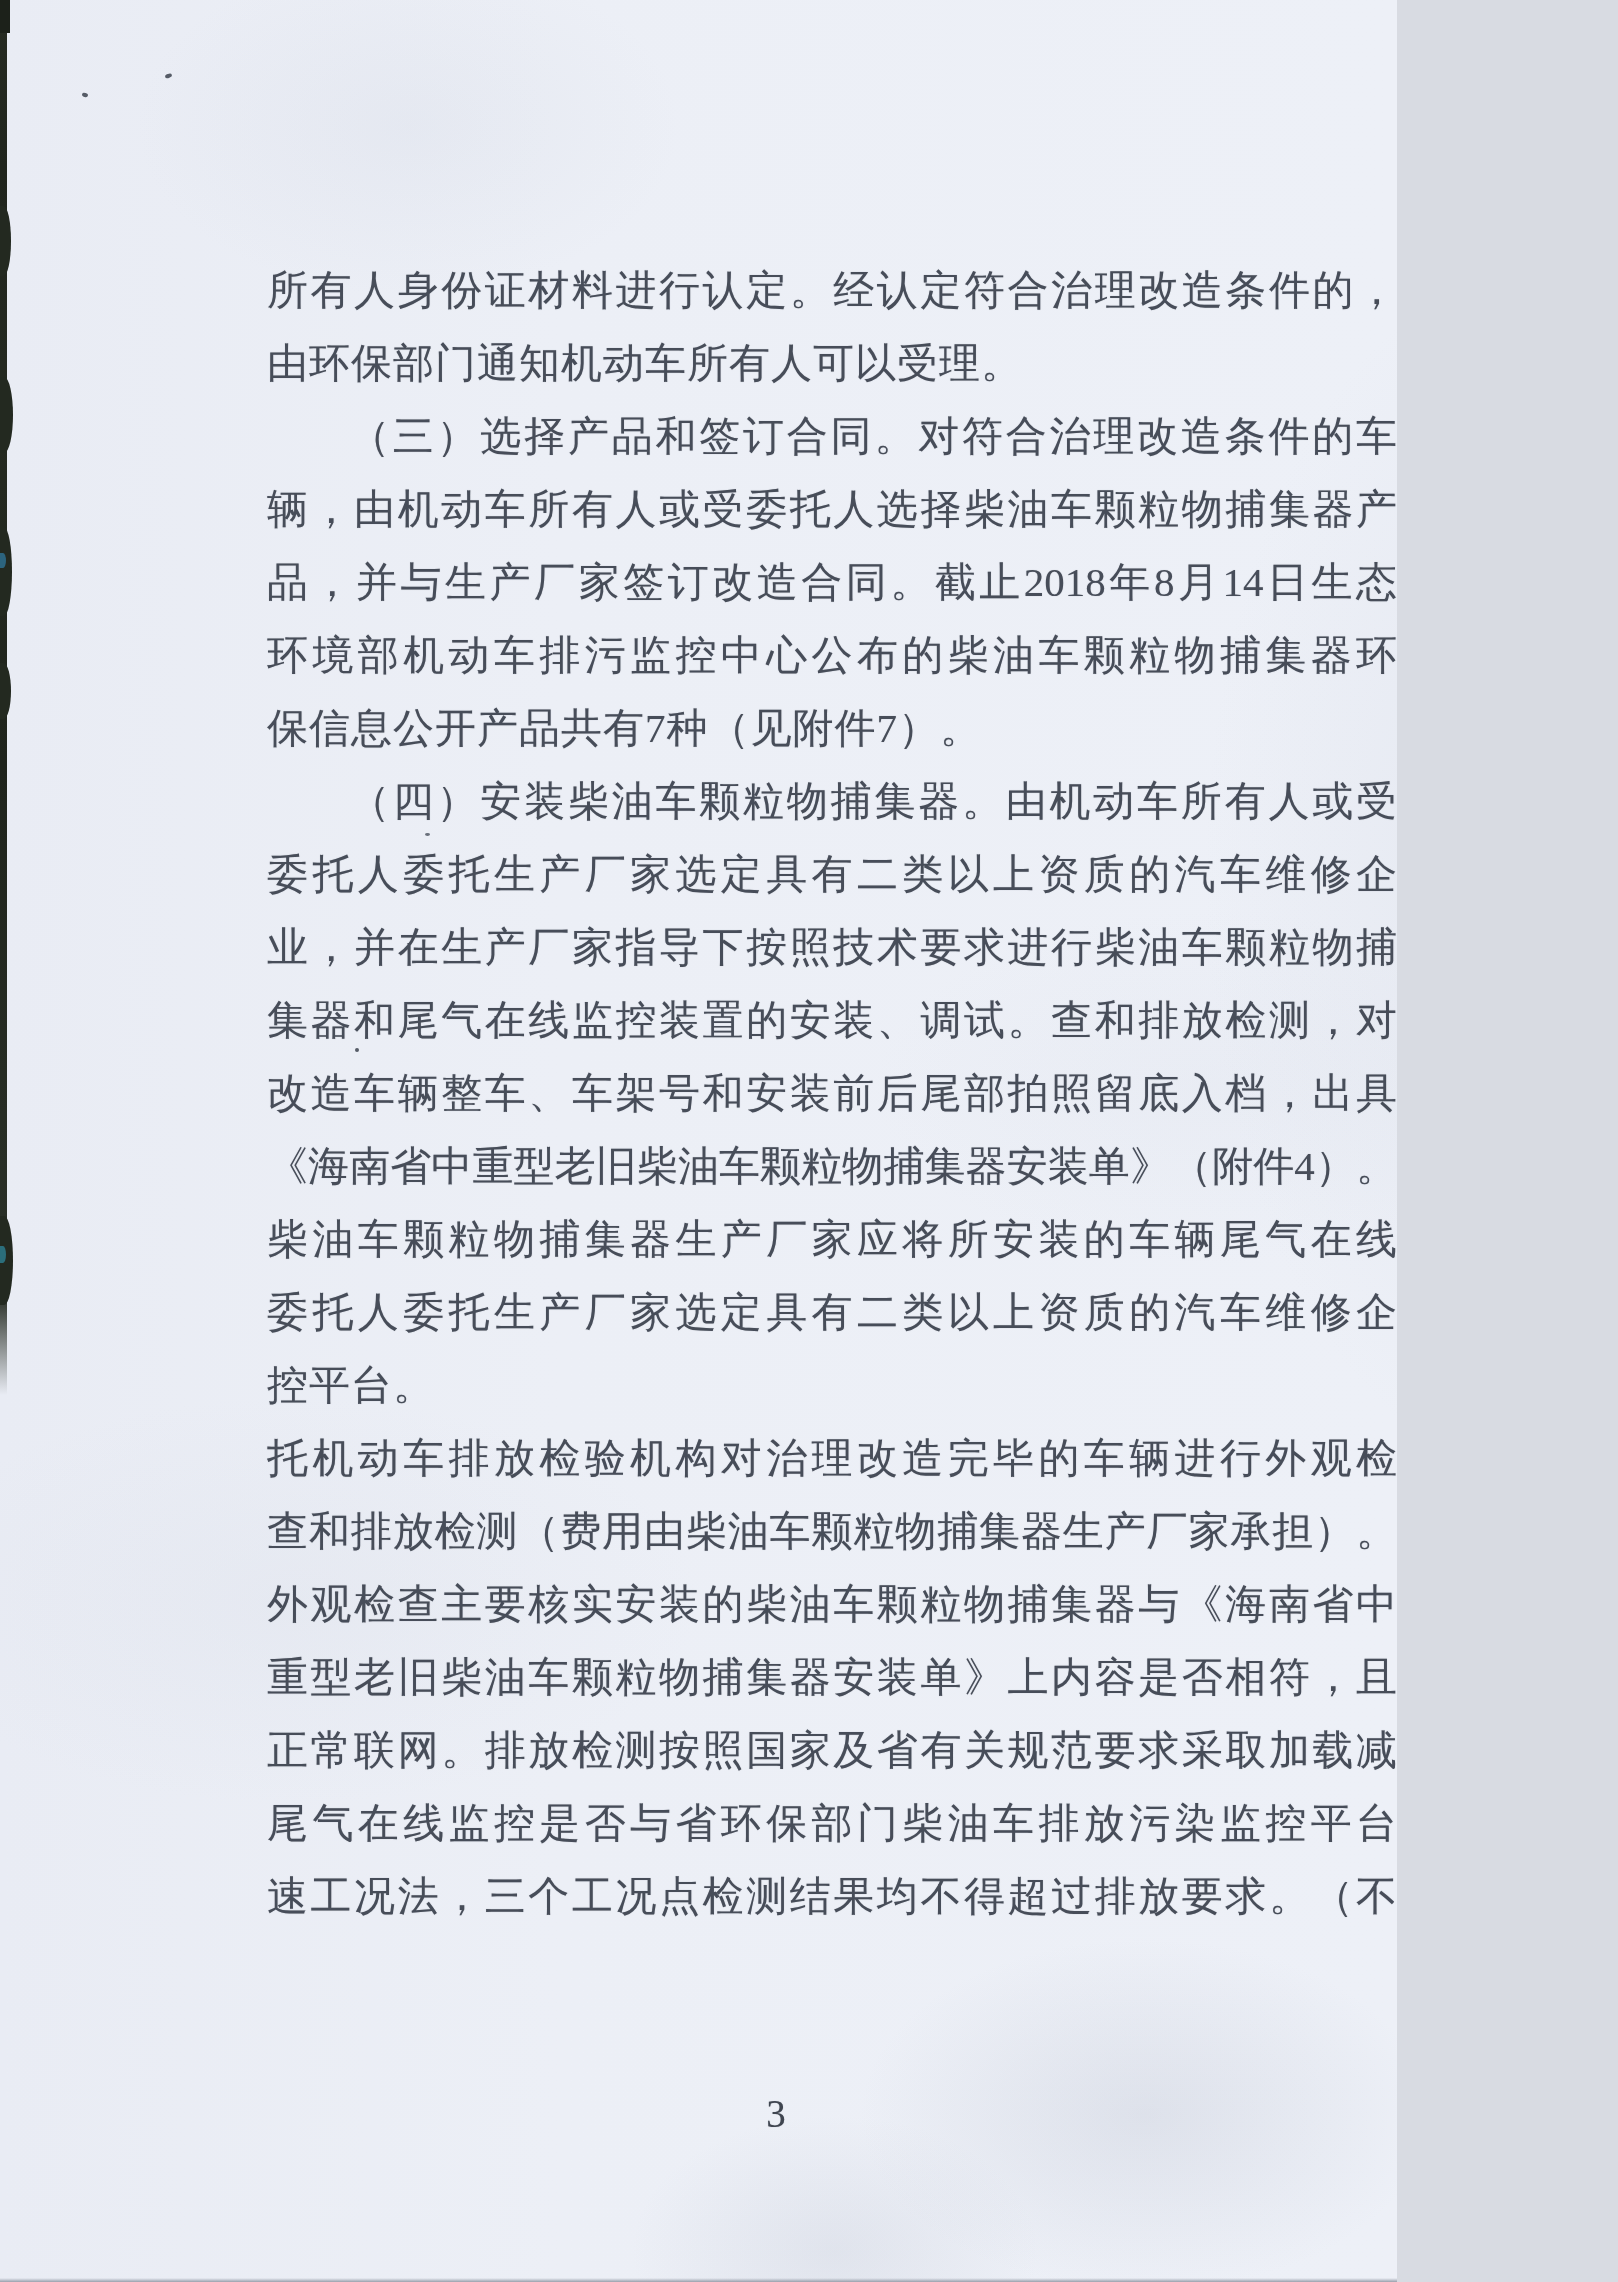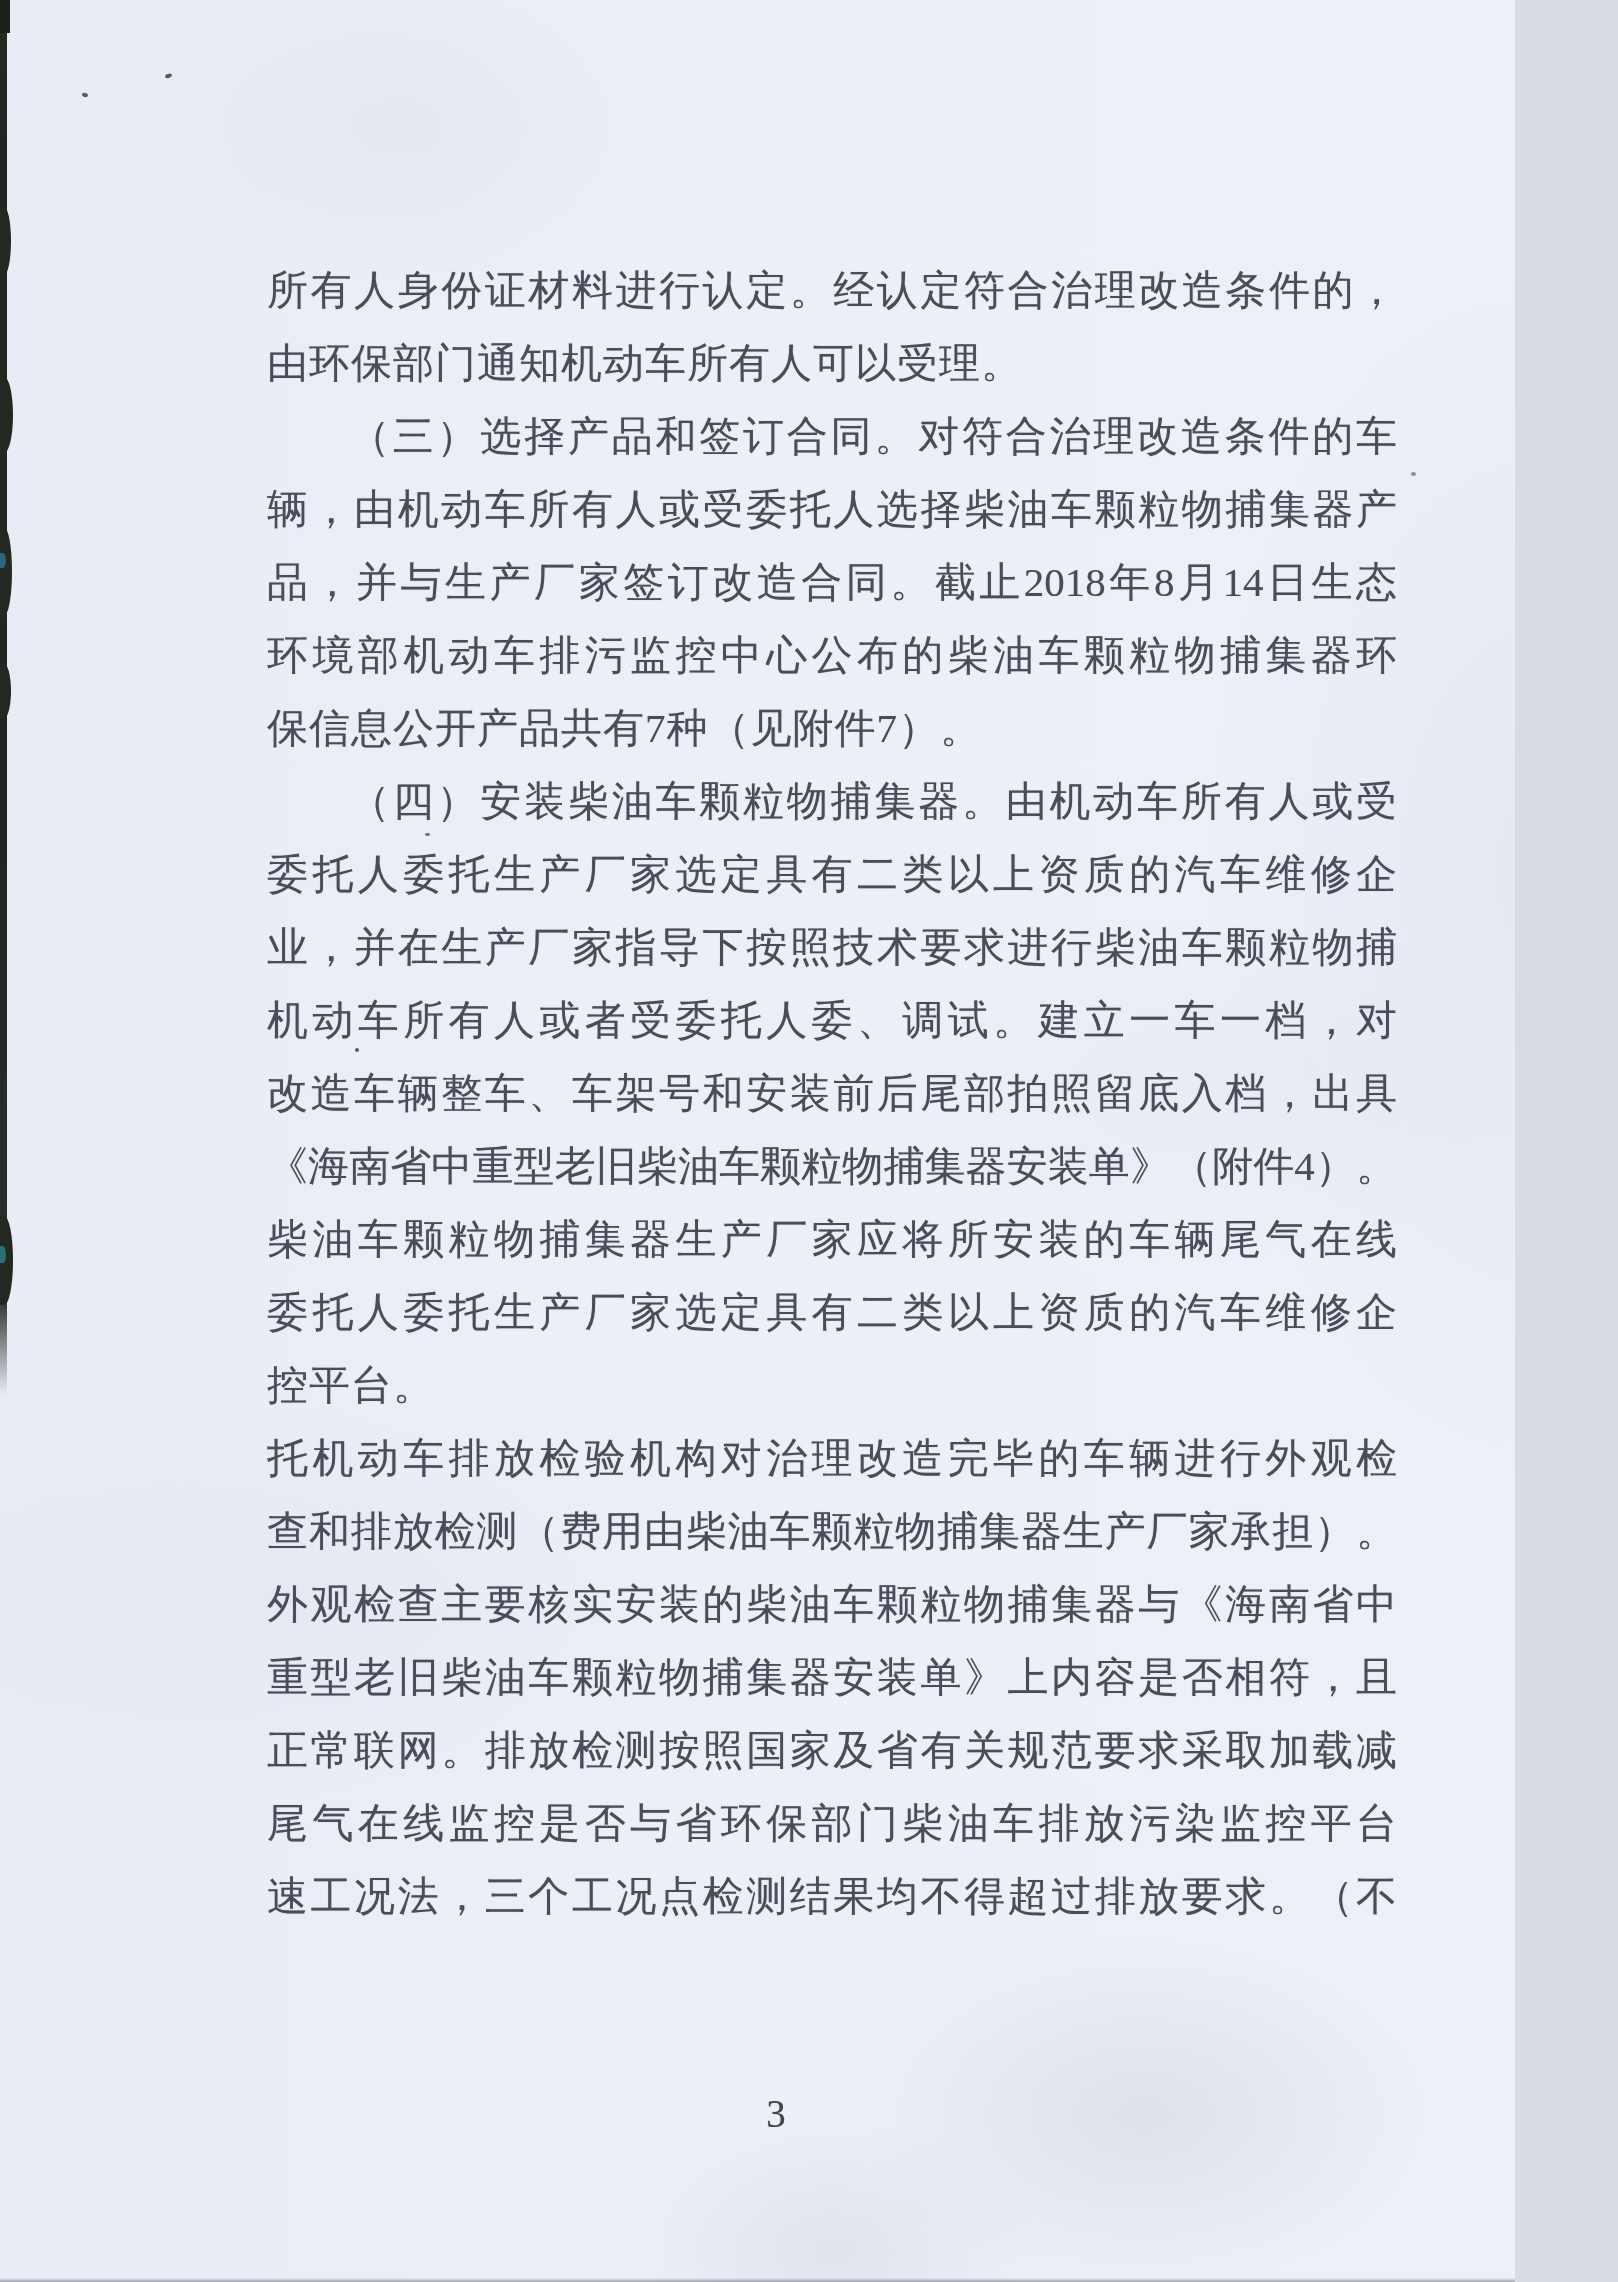--- a/index.html
+++ b/index.html
@@ -1,19 +1,19 @@
 <!DOCTYPE html>
 <html><head>
 <meta charset="utf-8">
 <style>
   html, body { margin: 0; padding: 0; }
   body { background: #d8dbe2; }
   .page {
     position: relative;
-    width: 1515px;
+    width: 1397px;
     height: 2282px;
     overflow: hidden;
     background: linear-gradient(to right, #e9ecf4 0%, #ecEFF6 40%, #edf0f7 100%), #ebeef5;
     background-color: #ebeef5;
     font-family: "Liberation Serif", "DejaVu Serif", serif;
   }
   
   .mottle {
     position: absolute; inset: 0; pointer-events: none;
     background:
@@ -90,21 +90,21 @@
       <div class="line justify">所有人身份证材料进行认定。经认定符合治理改造条件的，</div>
       <div class="line">由环保部门通知机动车所有人可以受理。</div>
       <div class="line indent justify">（三）选择产品和签订合同。对符合治理改造条件的车</div>
       <div class="line justify">辆，由机动车所有人或受委托人选择柴油车颗粒物捕集器产</div>
       <div class="line justify">品，并与生产厂家签订改造合同。截止2018年8月14日生态</div>
       <div class="line justify">环境部机动车排污监控中心公布的柴油车颗粒物捕集器环</div>
       <div class="line">保信息公开产品共有7种（见附件7）。</div>
       <div class="line indent justify">（四）安装柴油车颗粒物捕集器。由机动车所有人或受</div>
       <div class="line justify">委托人委托生产厂家选定具有二类以上资质的汽车维修企</div>
       <div class="line justify">业，并在生产厂家指导下按照技术要求进行柴油车颗粒物捕</div>
-      <div class="line justify">机动车所有人或者受委托人委、调试。建立一车一档，对</div>
+      <div class="line justify">集器和尾气在线监控装置的安装、调试。查和排放检测，对</div>
       <div class="line justify">改造车辆整车、车架号和安装前后尾部拍照留底入档，出具</div>
       <div class="line justify">《海南省中重型老旧柴油车颗粒物捕集器安装单》（附件4）。</div>
       <div class="line justify">柴油车颗粒物捕集器生产厂家应将所安装的车辆尾气在线</div>
       <div class="line justify">委托人委托生产厂家选定具有二类以上资质的汽车维修企</div>
       <div class="line">控平台。</div>
       <div class="line justify">托机动车排放检验机构对治理改造完毕的车辆进行外观检</div>
       <div class="line justify">查和排放检测（费用由柴油车颗粒物捕集器生产厂家承担）。</div>
       <div class="line justify">外观检查主要核实安装的柴油车颗粒物捕集器与《海南省中</div>
       <div class="line justify">重型老旧柴油车颗粒物捕集器安装单》上内容是否相符，且</div>
       <div class="line justify">正常联网。排放检测按照国家及省有关规范要求采取加载减</div>

